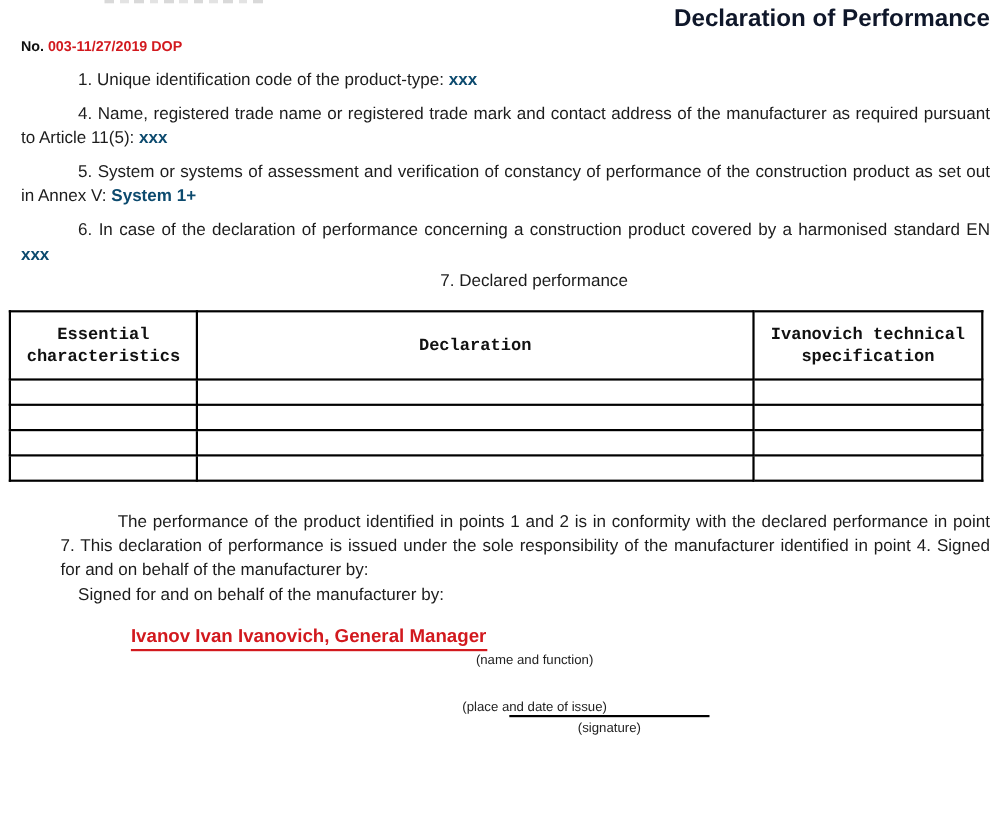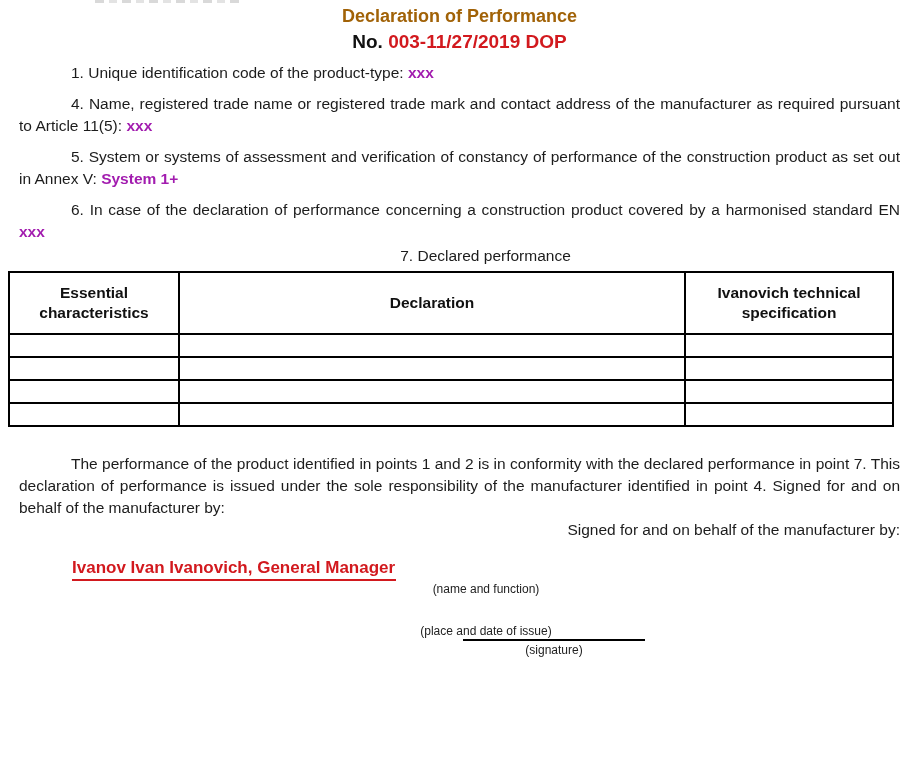--- a/index.html
+++ b/index.html
@@ -11,68 +11,70 @@
     position: relative;
     overflow: hidden;
   }
   .artifact {
     position: absolute; left: 95px; top: 0; width: 148px; height: 3px;
     background: repeating-linear-gradient(90deg,
       #d9d9d9 0 9px, transparent 9px 14px, #e3e3e3 14px 22px, transparent 22px 27px);
   }
   .doc { padding: 4px 16px 0 19px; }
   .title-line1 {
-    text-align: center; font-weight: bold; font-size: 18px; line-height: 25px;
-    color: #a16207;
+    text-align: right; font-weight: bold; font-size: 22px; line-height: 25px;
+    color: #0f172a;
   }
   .title-line2 {
-    text-align: center; font-weight: bold; font-size: 19px; line-height: 25px;
+    font-weight: bold; font-size: 13px; line-height: 25px;
     color: #111;
   }
   .red { color: #d2191e; }
-  .val { color: #a21caf; font-weight: bold; }
+  .val { color: #0c4a6e; font-weight: bold; }
   p.body-para {
     font-size: 15.5px; line-height: 22px;
     text-align: justify; text-indent: 52px;
     hyphens: manual; -webkit-hyphens: manual;
     margin-top: 9px;
   }
   p.body-para.first { margin-top: 8px; }
   p.no-justify { text-align: center; }
   p.p7 { margin-top: 2px; }
   table.dop-table {
     border-collapse: collapse;
     margin-left: -11px; 
-    margin-top: 4px;
+    margin-top: 15px;
     width: 884px;
     table-layout: fixed;
+    font-family: Liberation Mono, monospace;
   }
   table.dop-table th, table.dop-table td {
     border: 2px solid #000;
     font-size: 15.5px;
   }
   table.dop-table th {
     font-weight: bold; text-align: center; vertical-align: middle;
     height: 62px; line-height: 20px; color: #111;
   }
   table.dop-table td { height: 23px; }
   .col1 { width: 170px; }
   .col2 { width: 506px; }
   .col3 { width: 208px; }
-  p.closing { margin-top: 26px; }
+  p.closing { margin-top: 26px; margin-left: 36px; }
   p.signed-line {
-    font-size: 15.5px; line-height: 22px; text-indent: 52px; text-align: right;
+    font-size: 15.5px; line-height: 22px; text-indent: 52px; text-align: left;
   }
   .sig-area { margin-top: 17px; }
   .name-block { margin-left: 53px; }
   .red-name {
     display: inline-block;
     color: #d2191e; font-weight: bold; font-size: 17px; line-height: 20px;
     border-bottom: 2.5px solid #d2191e;
     padding: 0 1px 1px 0;
+    margin-left: 47px;
   }
   .caption {
     font-size: 12px; line-height: 15px; color: #222; margin-top: 1px; text-align: center;
   }
   .bottom-row { position: relative; margin-top: 27px; height: 48px; }
   .sig-block {
     position: absolute; left: 444px; top: 0; width: 182px; text-align: center;
   }
   .sig-line { height: 17px; border-bottom: 2px solid #000; }
   .sig-block .caption { margin-top: 2px; }

